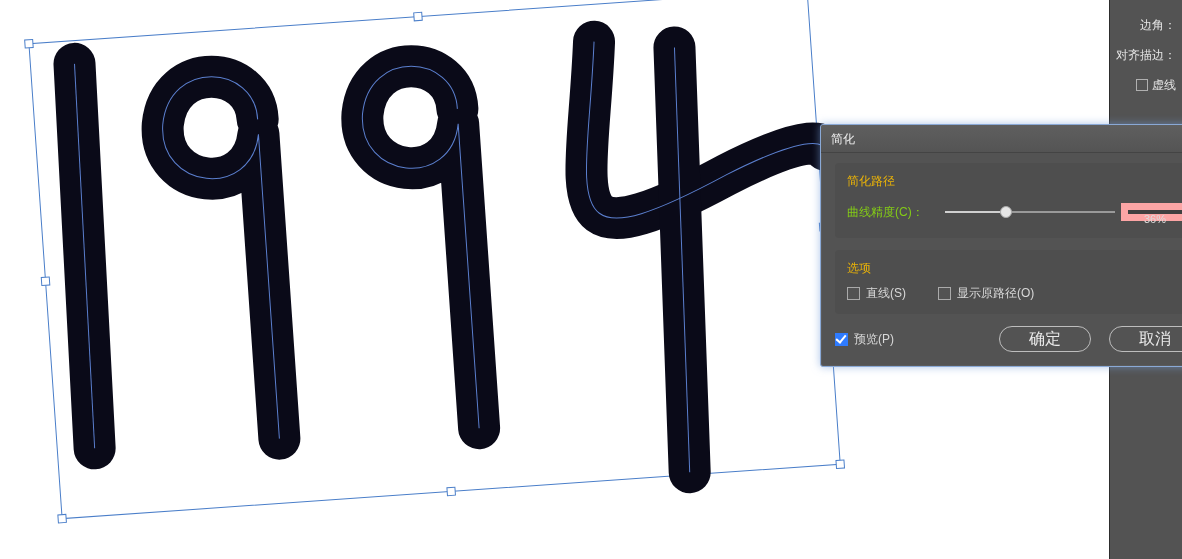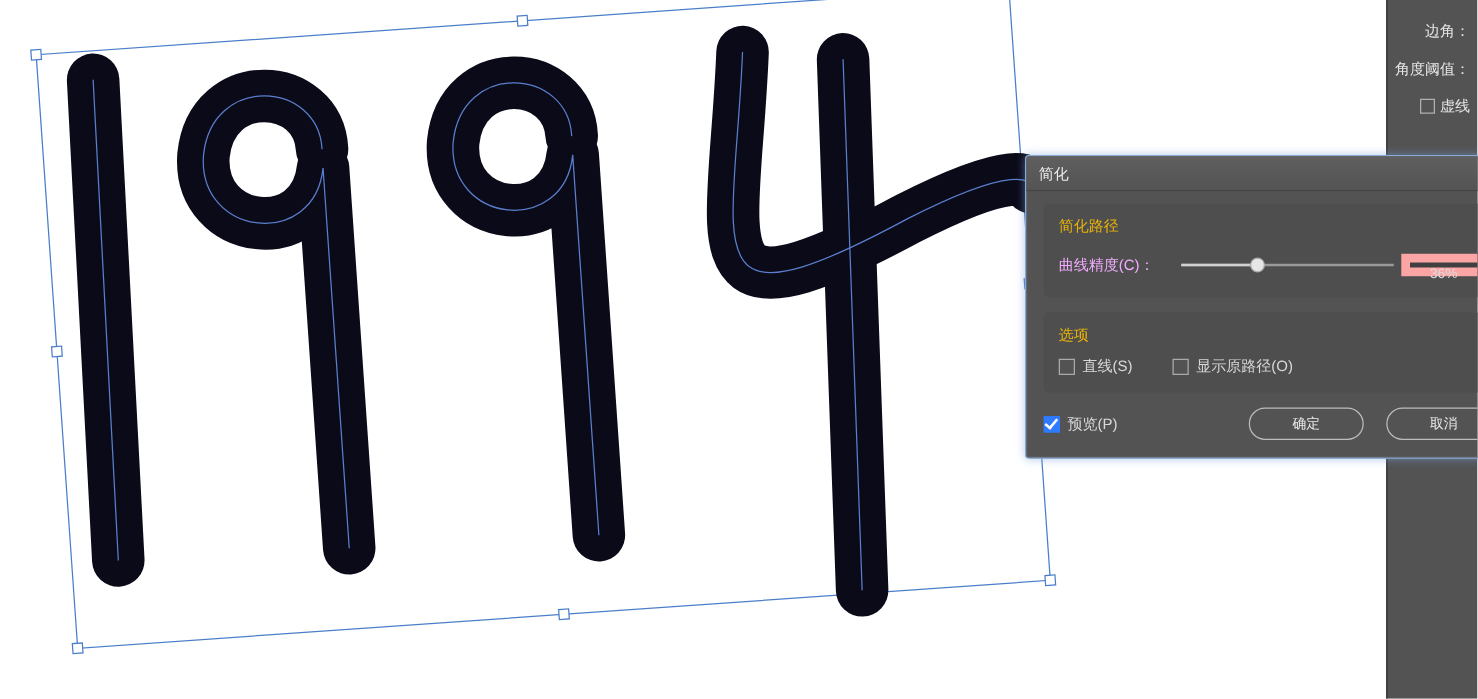--- a/index.html
+++ b/index.html
@@ -105,21 +105,21 @@
     background: #4e4e4e;
     border-radius: 4px;
     padding: 10px 12px 12px 12px;
     margin-bottom: 12px;
   }
   .group-title { color: #eab308; margin-bottom: 8px; }
   .slider-row {
     display: flex; align-items: center; gap: 6px;
     height: 28px;
   }
-  .slider-label { flex: 0 0 92px; color: #f0abfc; white-space: nowrap; }
+  .slider-label { flex: 0 0 92px; color: #84cc16; white-space: nowrap; }
   .slider-track {
     position: relative;
     flex: 1 1 auto;
     height: 2px;
     background: #9a9a9a;
   }
   .slider-fill {
     position:absolute; left:0; top:0; height:2px; background:#d0d0d0;
   }
   .slider-thumb {
@@ -182,21 +182,21 @@
   }
   .preview-check { margin-right:auto; }
 
   .btn {
     min-width: 92px;
     height: 26px;
     border: 1px solid #bdbdbd;
     border-radius: 13px;
     background: transparent;
     color: #eaeaea;
-    font-size: 11px;
+    font-size: 16px;
     cursor: pointer;
     text-align:center;
     line-height:24px;
   }
 
 </style>
 </head>
 <body>
 
 <div class="canvas">
@@ -247,21 +247,21 @@
       </g>
     </svg>
   </div>
 </div>
 
 <div class="right-panel">
   <div class="row">
       <span>边角：</span>
     </div>
   <div class="row">
-      <span>角度阈值：</span>
+      <span>对齐描边：</span>
     </div>
   <div class="row">
     <span class="chk"></span>
     <span>虚线</span>
   </div>
 </div>
 
 <div class="dialog">
   <div class="dialog-title">简化</div>
   <div class="dialog-body">

